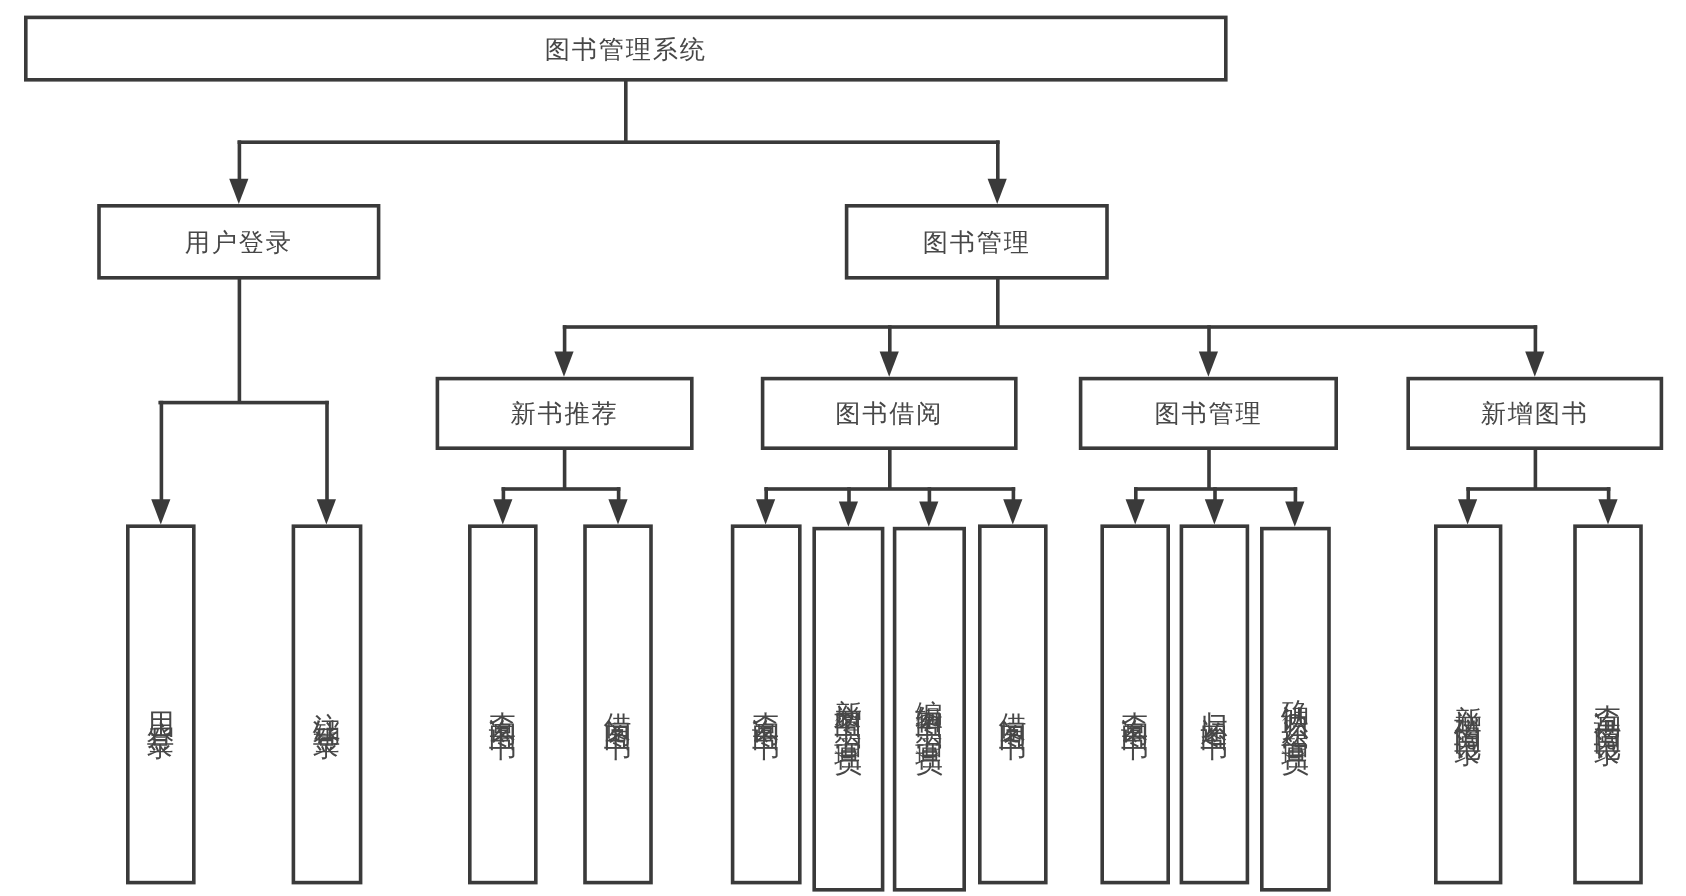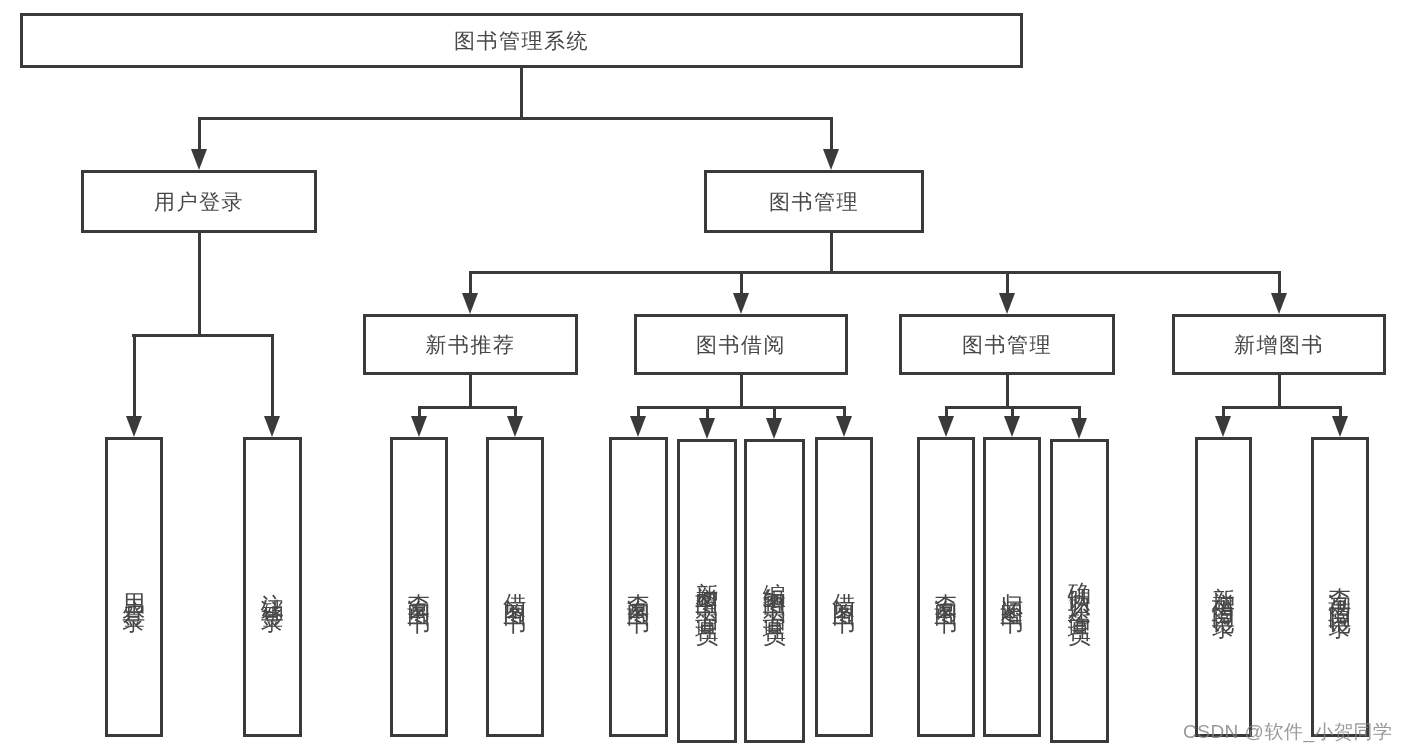--- a/index.html
+++ b/index.html
@@ -175,15 +175,14 @@
   <div class="vline" style="left:1078px;top:406px;height:14px;"></div>
   <div class="arrow" style="left:1071px;top:418px;"></div>
 
   <div class="vline" style="left:1278px;top:375px;height:33px;"></div>
   <div class="hline" style="left:1222px;top:406px;width:120px;"></div>
   <div class="vline" style="left:1222px;top:406px;height:14px;"></div>
   <div class="arrow" style="left:1215px;top:416px;"></div>
   <div class="vline" style="left:1339px;top:406px;height:14px;"></div>
   <div class="arrow" style="left:1332px;top:416px;"></div>
 
-  <div class="watermark">CSDN @软件_小贺同学</div>
 
 </div>
 
 </body></html>

